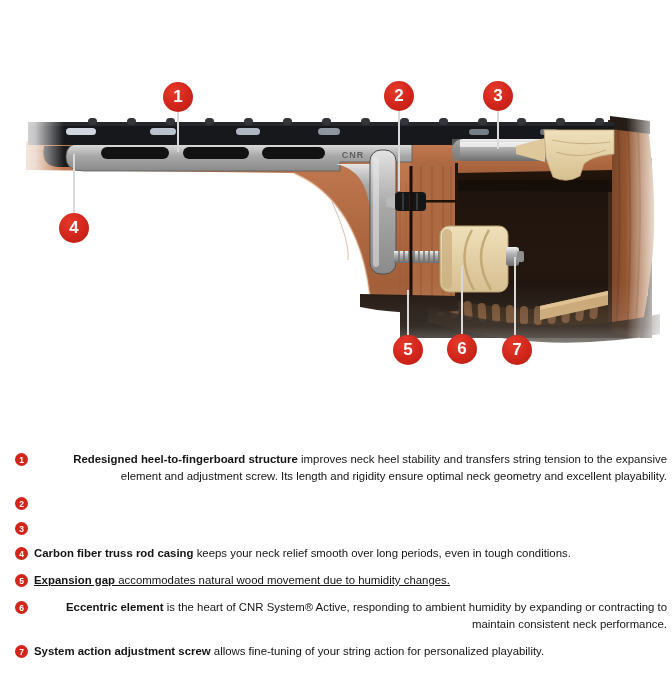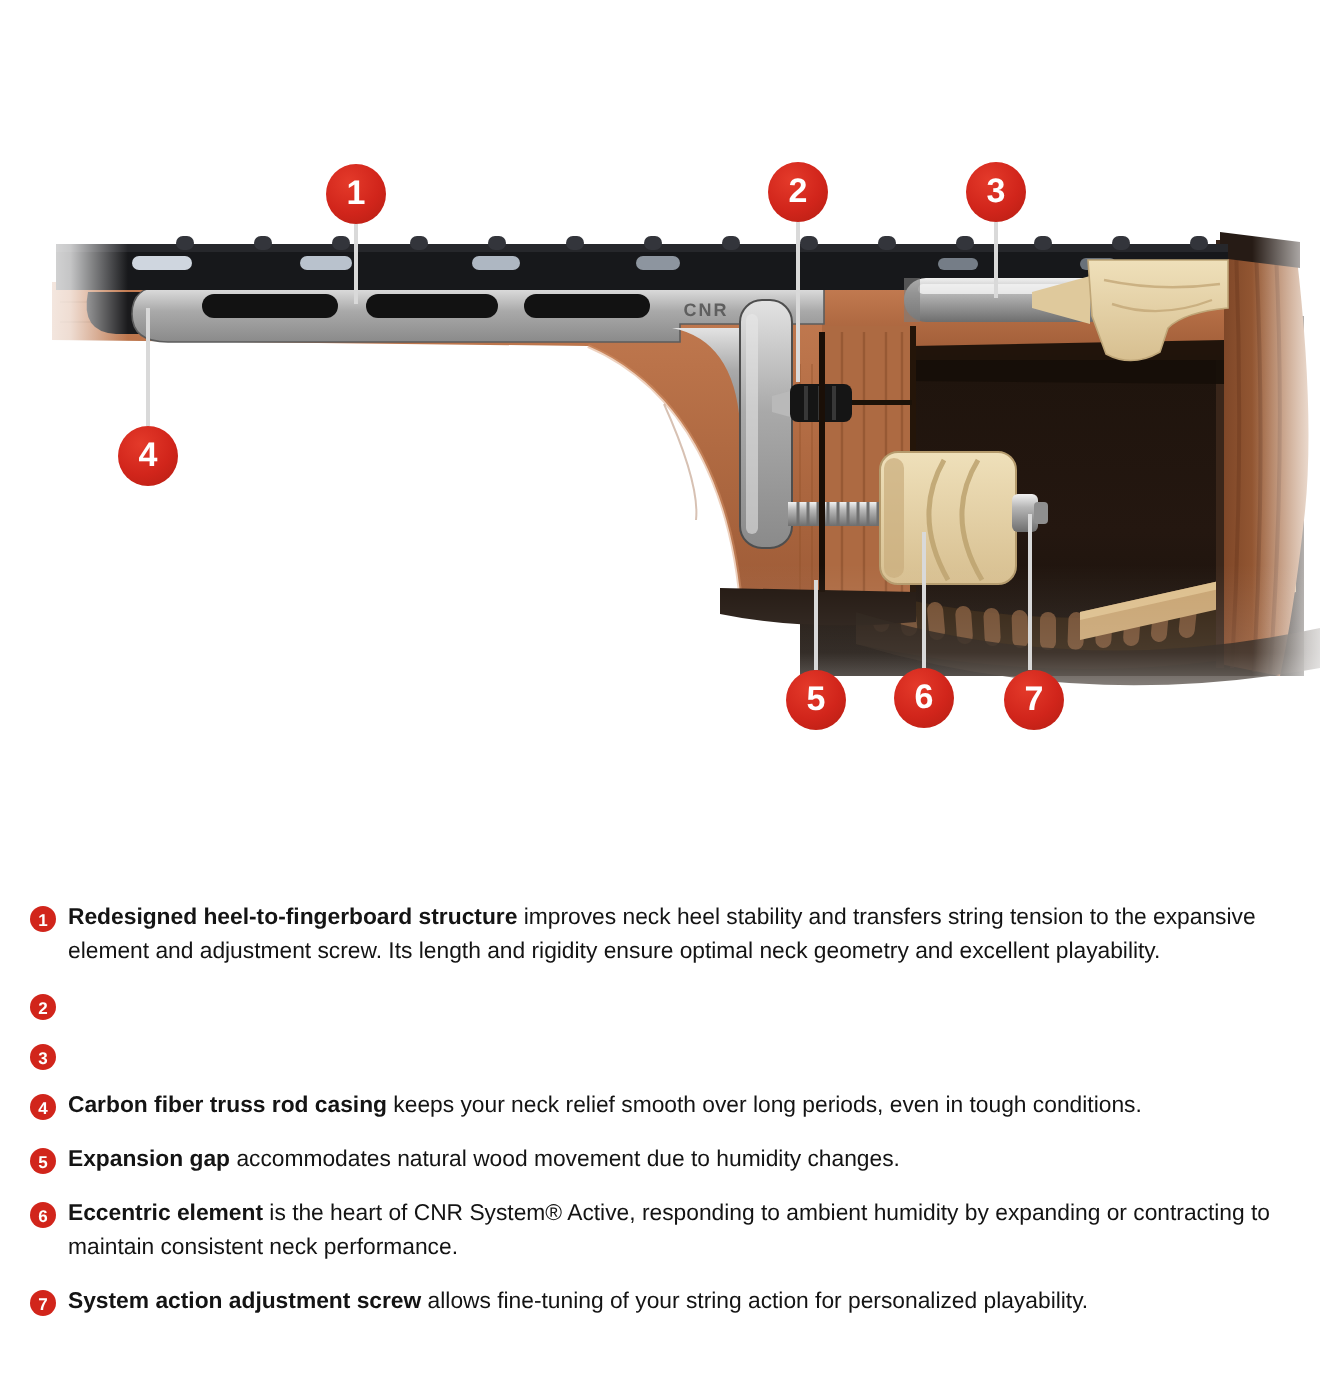--- a/index.html
+++ b/index.html
@@ -19,22 +19,22 @@
     color:#fff;display:flex;align-items:center;justify-content:center;
     font-weight:700;font-size:17px;z-index:3;letter-spacing:0;
   }
   .legend{position:absolute;left:15px;top:451px;width:652px;}
   .lg-item{display:flex;gap:6px;align-items:flex-start;margin-bottom:10px;}
   .lg-num{
     flex:0 0 13px;width:13px;height:13px;border-radius:50%;background:#d1251b;
     color:#fff;font-size:8.5px;font-weight:700;display:flex;align-items:center;
     justify-content:center;margin-top:2px;
   }
-  .lg-text{margin:0;font-size:11.4px;line-height:17px;color:#141414;}
-  .lg-item:nth-child(5) .lg-text{max-width:436px;}
+  .lg-text{margin:0;font-size:11.4px;line-height:17px;color:#141414;text-align:right;}
+  .lg-item:nth-child(5) .lg-text{max-width:436px;text-decoration:underline;}
   .lg-bold{font-weight:700;}
 </style>
 </head>
 <body>
 
 <div class="figure">
   <svg width="672" height="430" viewBox="0 0 672 430">
     <defs>
       <linearGradient id="gMetal" x1="0" y1="0" x2="0" y2="1">
         <stop offset="0" stop-color="#e3e3e3"></stop>

